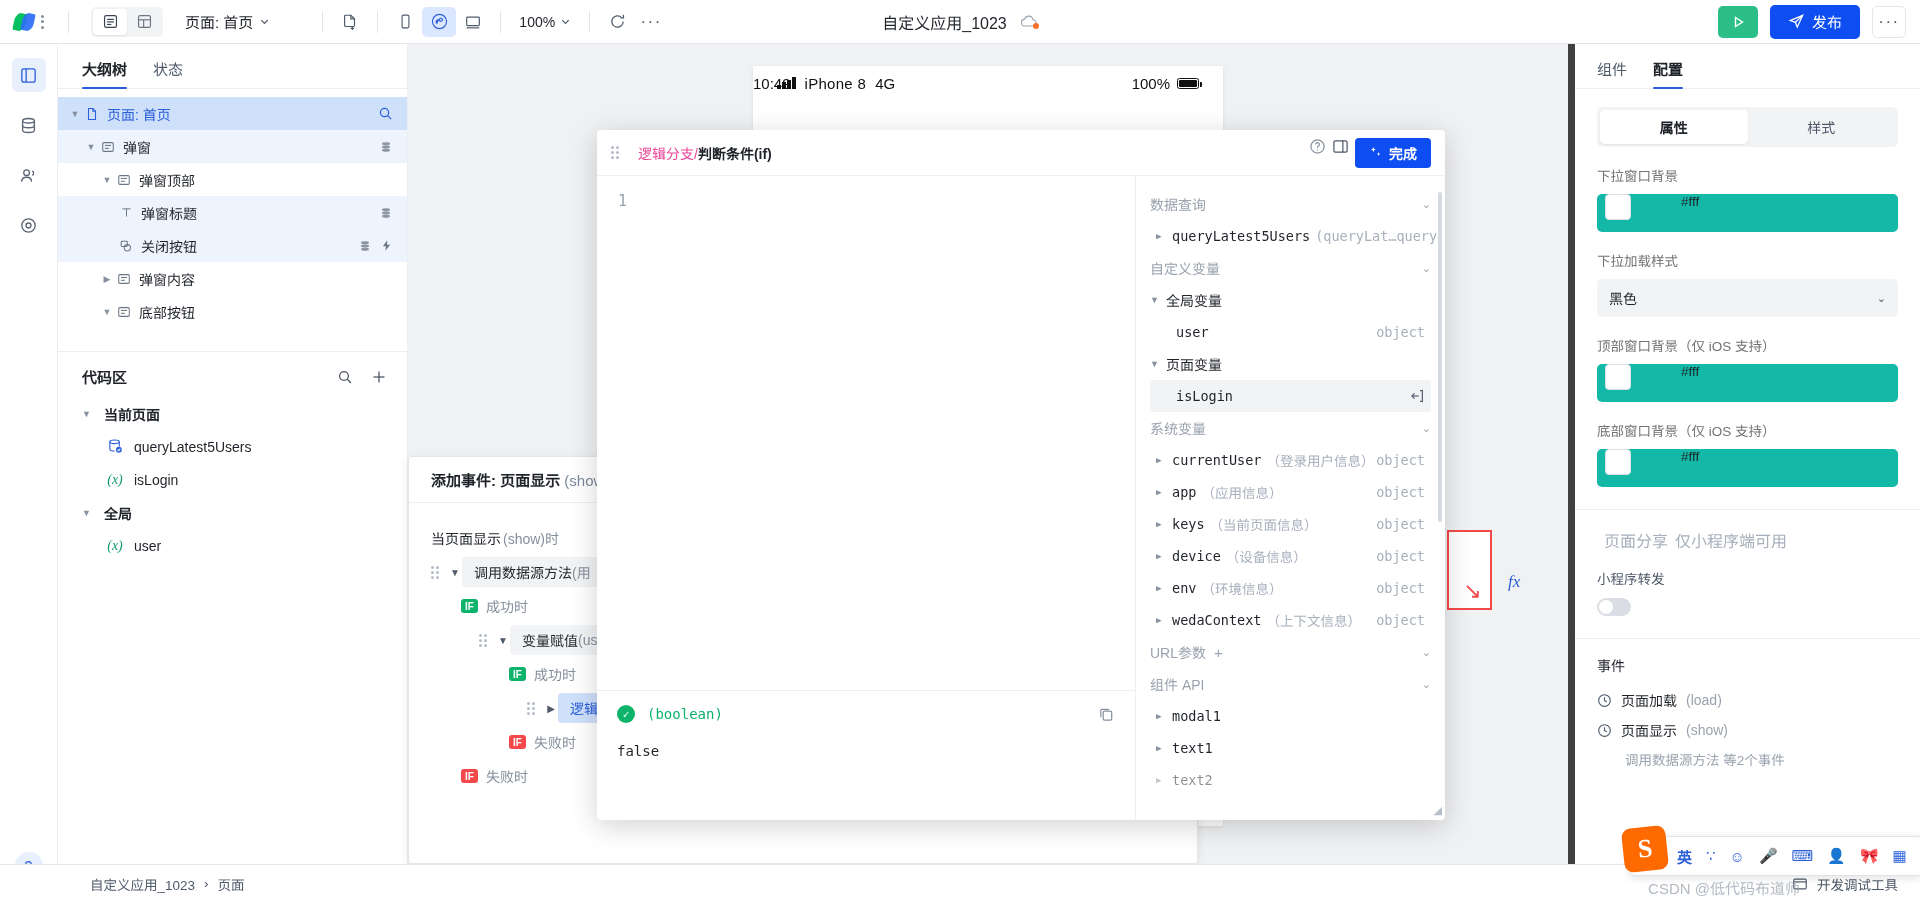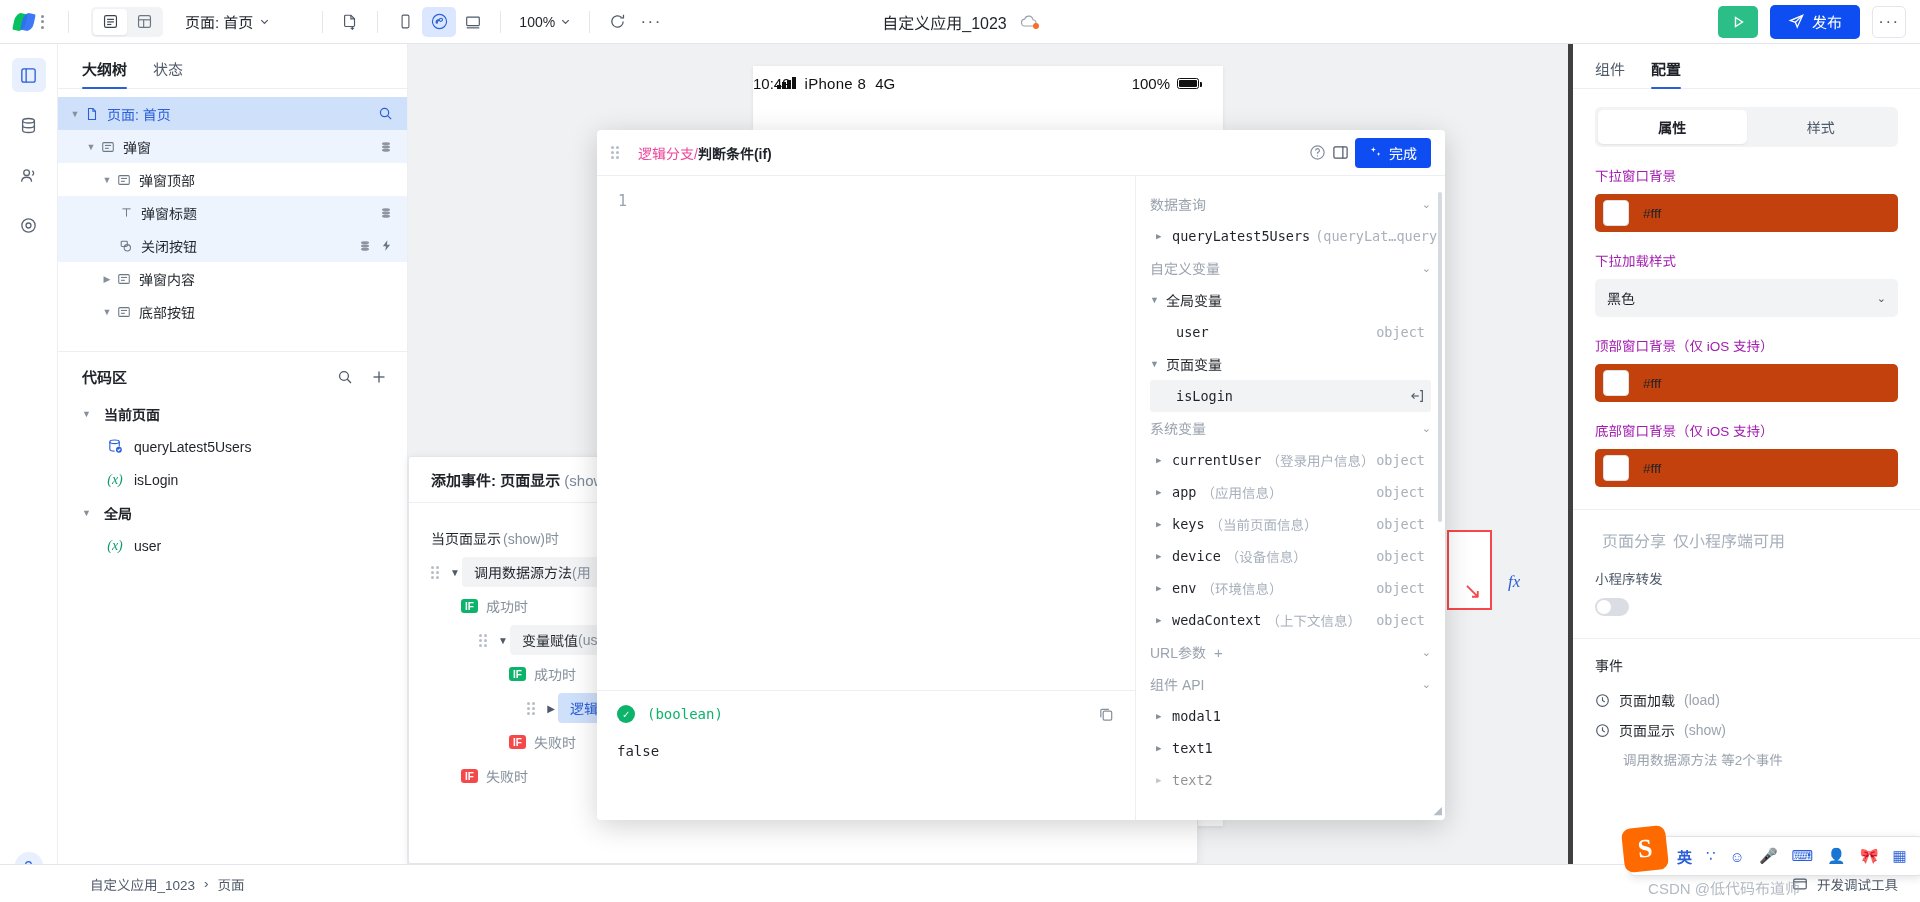--- a/index.html
+++ b/index.html
@@ -118,21 +118,21 @@
   .ifbadge { background:#0cb36a; color:#fff; font-size:10px; font-weight:700; padding:1.5px 4px; border-radius:3px; margin-right:8px;}
   .ifbadge.red { background:#f5484a; }
 
   
   .modal { position:absolute; left:597px; top:130px; width:848px; height:690px; background:#fff;
      border-radius:4px; box-shadow:0 6px 28px rgba(0,0,0,.18); z-index:60; display:flex; flex-direction:column; overflow:hidden;}
   .m-head { height:46px; display:flex; align-items:center; padding:0 14px 0 14px; border-bottom:1px solid #eceef1;}
   .m-head .crumb { font-size:14px; margin-left:10px;}
   .m-head .crumb .c1 { color:#ec4899; }
   .m-head .crumb .c2 { color:#1f2329; font-weight:700; }
-  .m-head .mr { margin-left:auto; display:flex; align-items:center; gap:6px;}
+  .m-head .mr { margin-left:auto; display:flex; align-items:flex-start; gap:6px;font-weight:bold;}
   .m-done { background:#0d4df2; color:#fff; border-radius:4px; height:30px; display:flex; align-items:center;
       gap:6px; padding:0 14px; font-size:14px; cursor:pointer;}
   .m-body { flex:1; display:flex; min-height:0; }
   .m-left { flex:1; display:flex; flex-direction:column; min-width:0;}
   .editor { flex:1; padding:14px 0 0 0; font-family:"DejaVu Sans Mono","Liberation Mono",monospace; font-size:15px; line-height:23px;}
   .eline { display:flex; }
   .lnum { width:44px; text-align:right; padding-right:14px; color:#9aa3ae; flex:0 0 auto;}
   .ecode { white-space:pre-wrap; color:#0f8a5f; max-width:430px;}
   .ecode .par { background:#dfe2e6; color:#3a3f45;}
   .ecode .kw { color:#2b5fd9; }
@@ -154,28 +154,28 @@
   .v-row .nm { color:#1f2329; }
   .v-row .cn { color:#a7b0bb; margin-left:5px; font-family:"Liberation Sans",sans-serif;}
   .v-row .ty { margin-left:auto; color:#a7b0bb; }
   .v-sub { display:flex; align-items:center; height:32px; font-size:14px; cursor:pointer;}
   .v-sub .ar { width:16px; color:#86909c; font-size:9px;}
   .m-scroll { position:absolute; right:3px; top:16px; width:4px; height:330px; background:#d5d9e0; border-radius:2px;}
   .resizer { position:absolute; right:3px; bottom:3px; color:#b6bdc7; font-size:11px;}
 
   
   .rpanel { position:absolute; top:44px; right:0; width:352px; bottom:38px; background:#fff;
-     border-left:5px solid #404040; z-index:15; }
+     border-left:7px solid #404040; z-index:15; }
   .rp-tabs { display:flex; gap:26px; padding:14px 22px 0 22px; border-bottom:1px solid #eceef1;}
   .rp-seg { margin:18px 22px 0 22px; background:#f2f3f5; border-radius:6px; padding:3px; display:flex;}
   .rp-seg div { flex:1; text-align:center; padding:7px 0; border-radius:5px; font-size:14px; cursor:pointer; color:#4e5969;}
   .rp-seg div.active { background:#fff; font-weight:700; color:#1f2329; box-shadow:0 1px 2px rgba(0,0,0,.07);}
   .fld { padding:0 22px; margin-top:18px;}
-  .fld .lab { font-size:13.5px; color:#a21caf; margin-bottom:9px;}
-  .color-inp { background:#c2410c; border-radius:5px; height:38px; display:flex; align-items:center; padding:0 8px; cursor:pointer;}
+  .fld .lab { font-size:13.5px; color:#737373; margin-bottom:9px;}
+  .color-inp { background:#14b8a6; border-radius:5px; height:38px; display:flex; align-items:flex-start; padding:0 8px; cursor:pointer;gap:36px;}
   .sw { width:26px; height:26px; background:#fff; border:1px solid #dcdfe5; border-radius:4px;}
   .color-inp .val { margin-left:14px; font-size:13.5px; color:#1f2329;}
   .sel-inp { background:#f2f3f5; border-radius:5px; height:38px; display:flex; align-items:center; padding:0 12px; cursor:pointer;}
   .sel-inp .chev { margin-left:auto; color:#4e5969; font-size:11px;}
   .rsep { height:1px; background:#eceef1; margin:22px 0 0 0;}
   .share-row { padding:18px 22px 0 22px; }
   .share-row .t { font-size:16px; font-weight:700;}
   .share-row .t span { font-weight:400; color:#a7b0bb; margin-left:7px;}
   .toggle { width:34px; height:18px; border-radius:9px; background:#dadde3; position:relative; cursor:pointer; margin-top:10px;}
   .toggle i { position:absolute; left:2px; top:2px; width:14px; height:14px; border-radius:50%; background:#fff; display:block;}

